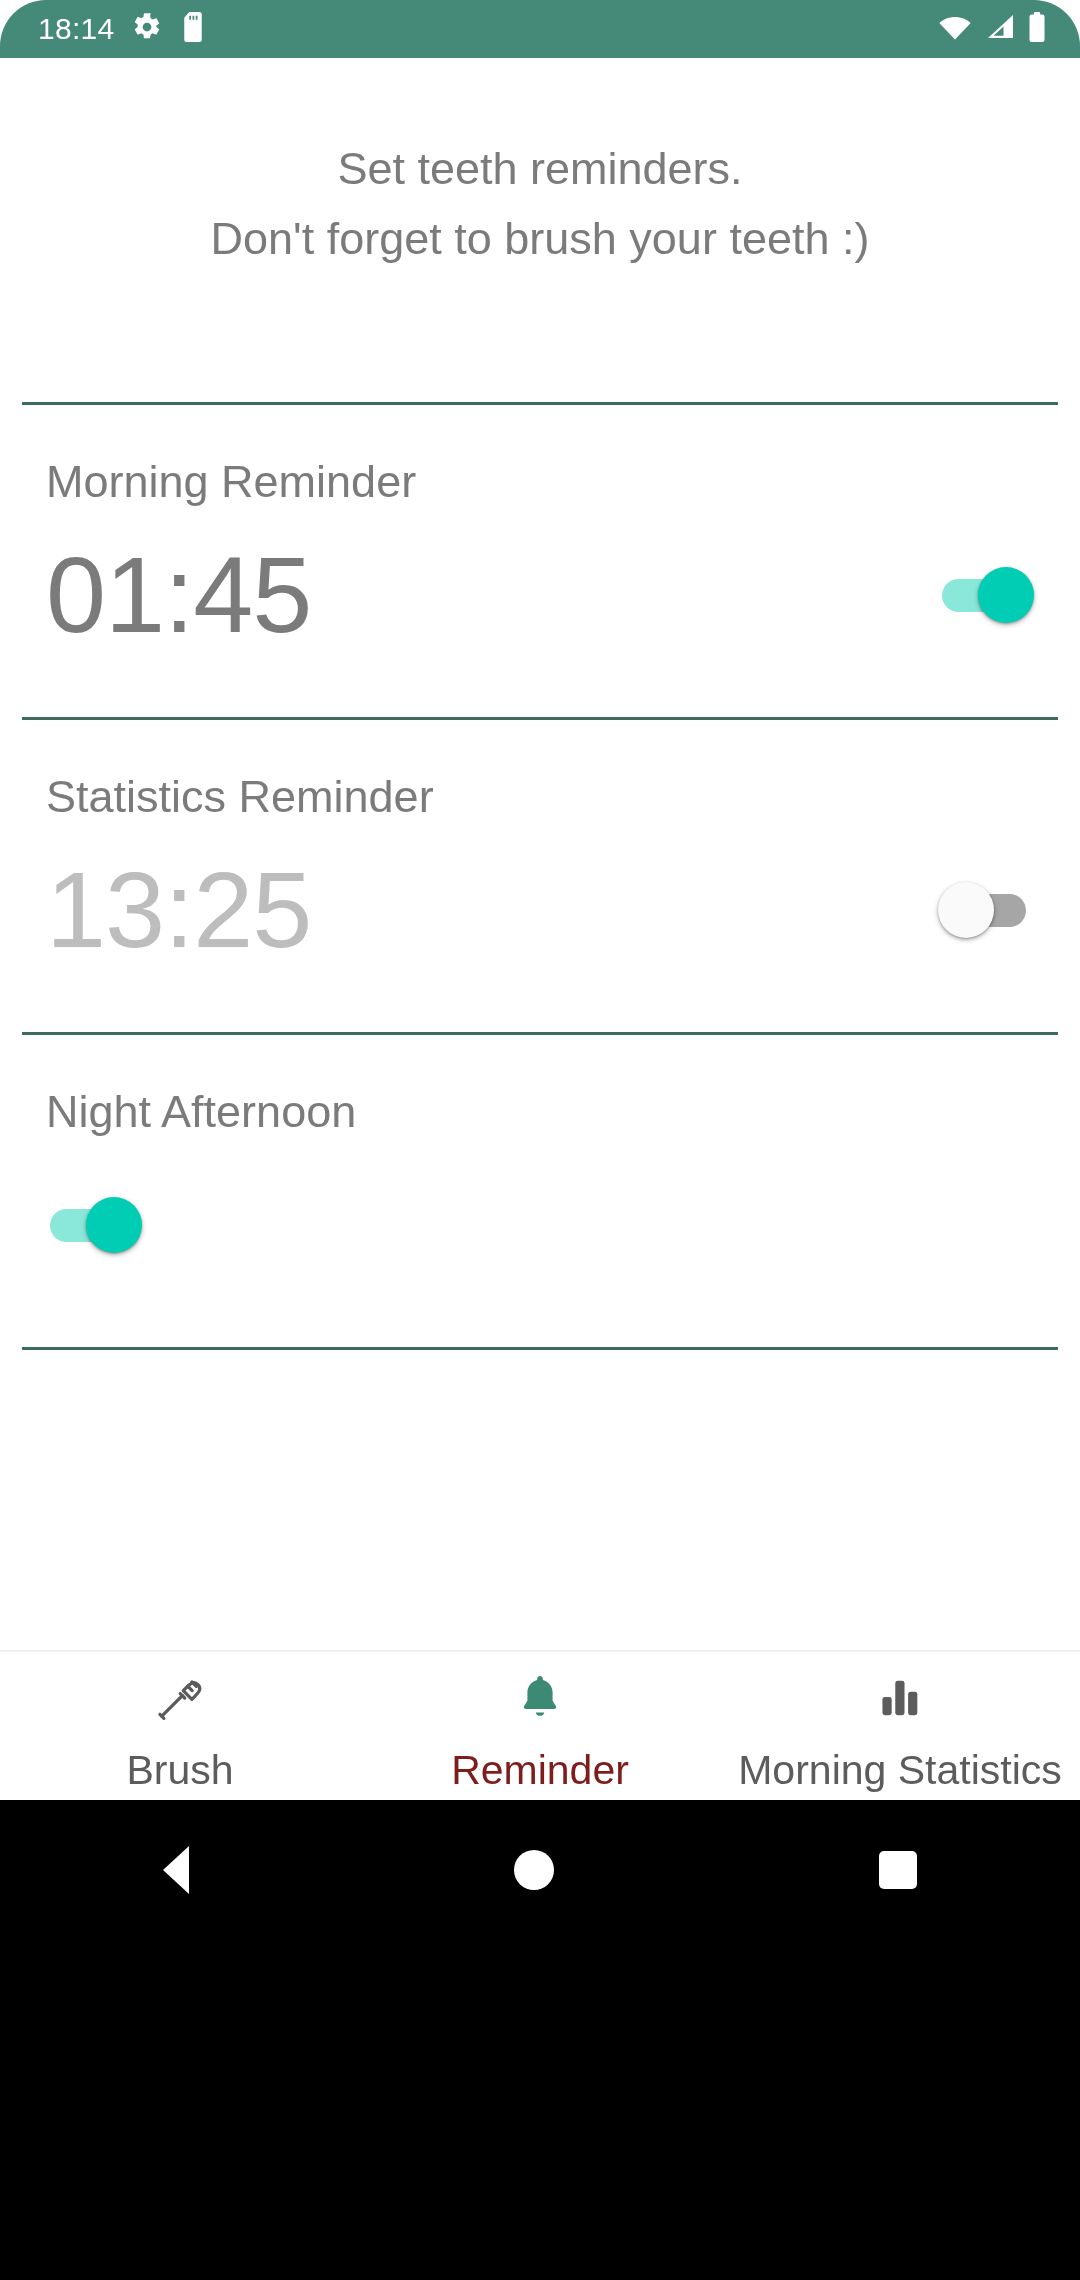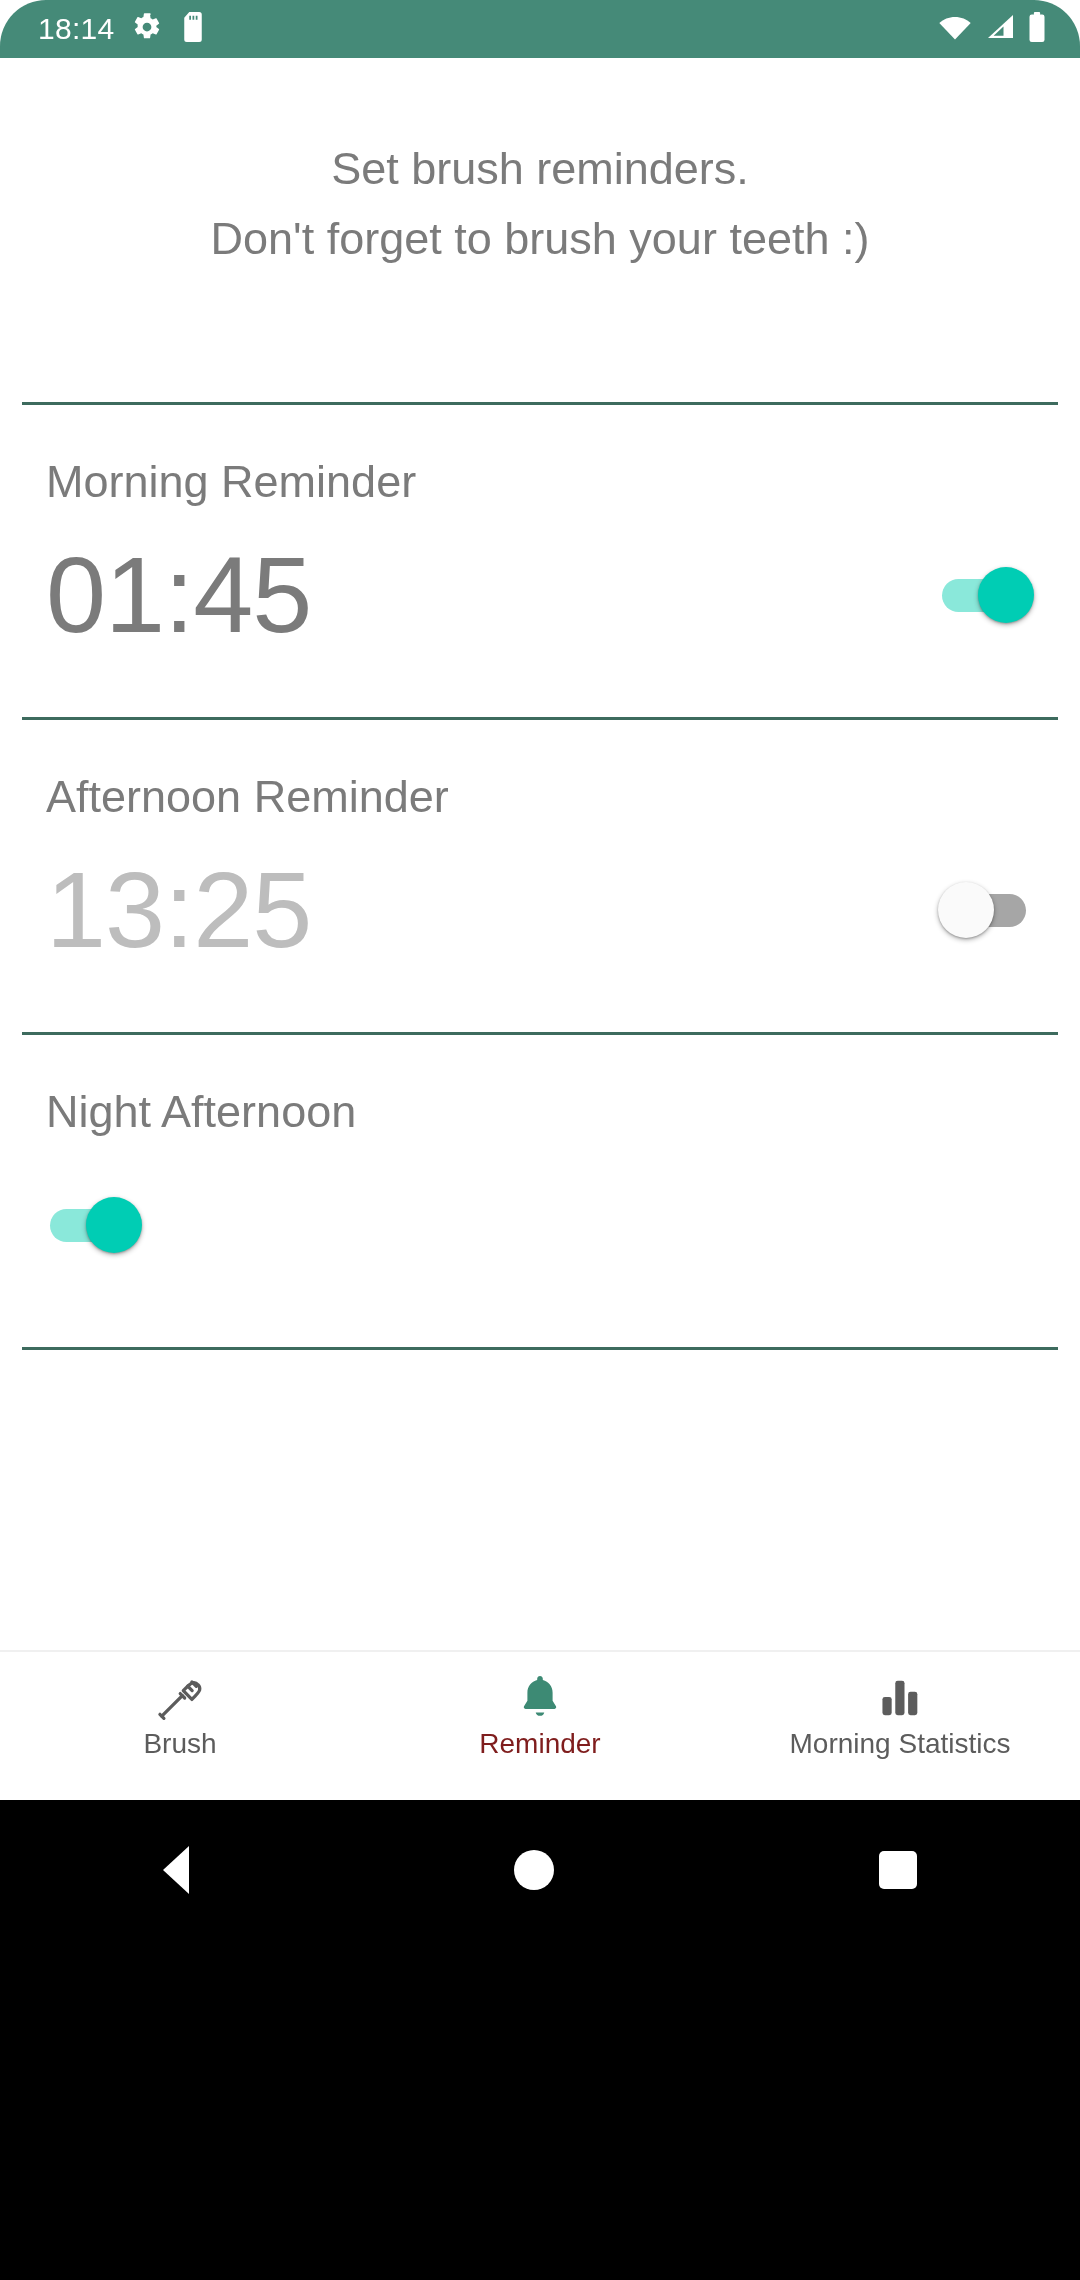--- a/index.html
+++ b/index.html
@@ -166,22 +166,22 @@
     align-items: center;
     padding-top: 18px;
   }
   .nav-icon {
     height: 56px;
     display: flex;
     align-items: center;
     justify-content: center;
   }
   .nav-label {
-    margin-top: 4px;
-    font-size: 28px;
+    margin-top: 24px;
+    font-size: 41px;
     line-height: 1;
     color: #5c5c5c;
     font-family: "Liberation Sans", sans-serif;
     white-space: nowrap;
   }
   .nav-item.active .nav-label { color: #7f1d1d; }
 
   
   #system-nav {
     position: absolute;
@@ -245,21 +245,21 @@
       <span class="sb-icon">
         <svg width="18" height="30" viewBox="0 0 14 24" aria-hidden="true">
           <rect x="4.5" y="0" width="5" height="2.5" rx="0.8" fill="#ffffff"></rect>
           <rect x="1" y="2" width="12" height="22" rx="1.8" fill="#ffffff"></rect>
         </svg>
       </span>
     </div>
   </div>
 
   <div id="header">
-    <div class="line">Set brush reminders.</div>
+    <div class="line">Set teeth reminders.</div>
     <div class="line">Don't forget to brush your teeth :)</div>
   </div>
 
   <div id="reminder-list">
 
     <div class="divider"></div>
 
     <div class="reminder-row">
       <div class="reminder-label">Morning Reminder</div>
       <div class="reminder-body">
@@ -267,21 +267,21 @@
         <div class="switch on">
           <div class="track"></div>
           <div class="thumb"></div>
         </div>
       </div>
     </div>
 
     <div class="divider"></div>
 
     <div class="reminder-row">
-      <div class="reminder-label">Afternoon Reminder</div>
+      <div class="reminder-label">Statistics Reminder</div>
       <div class="reminder-body">
         <div class="reminder-time off">13:25</div>
         <div class="switch off">
           <div class="track"></div>
           <div class="thumb"></div>
         </div>
       </div>
     </div>
 
     <div class="divider"></div>

